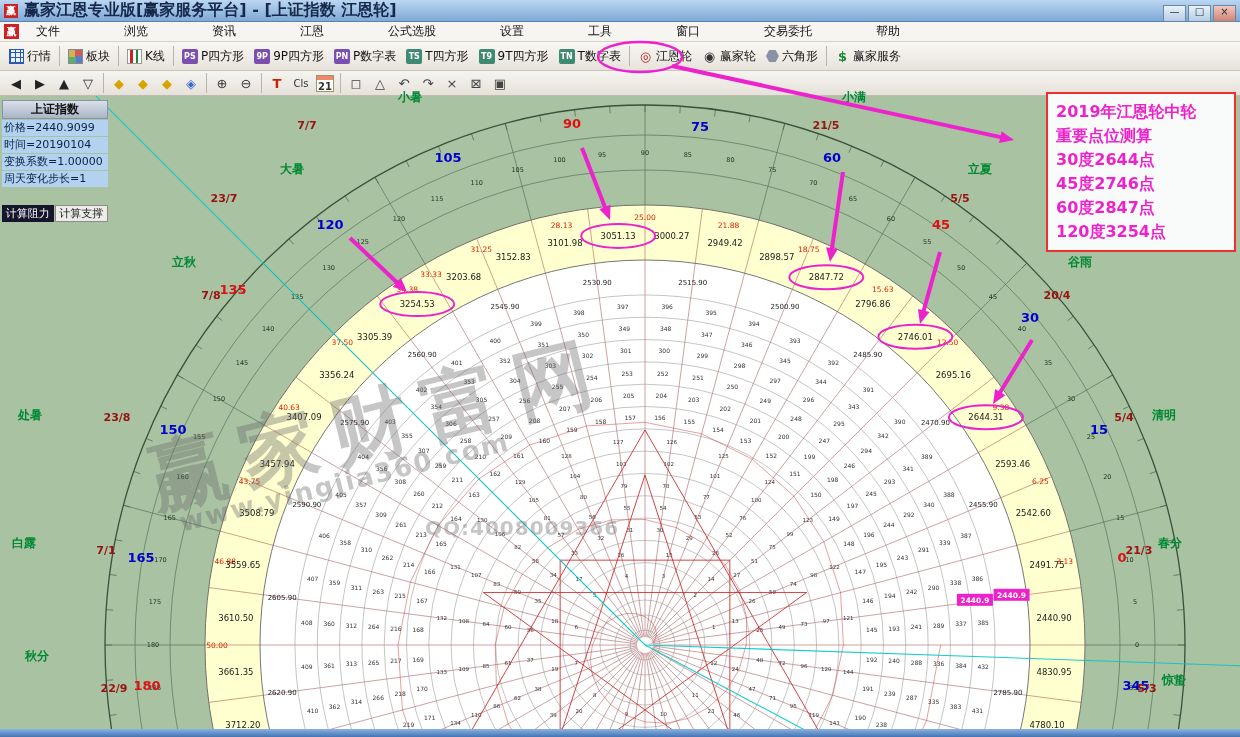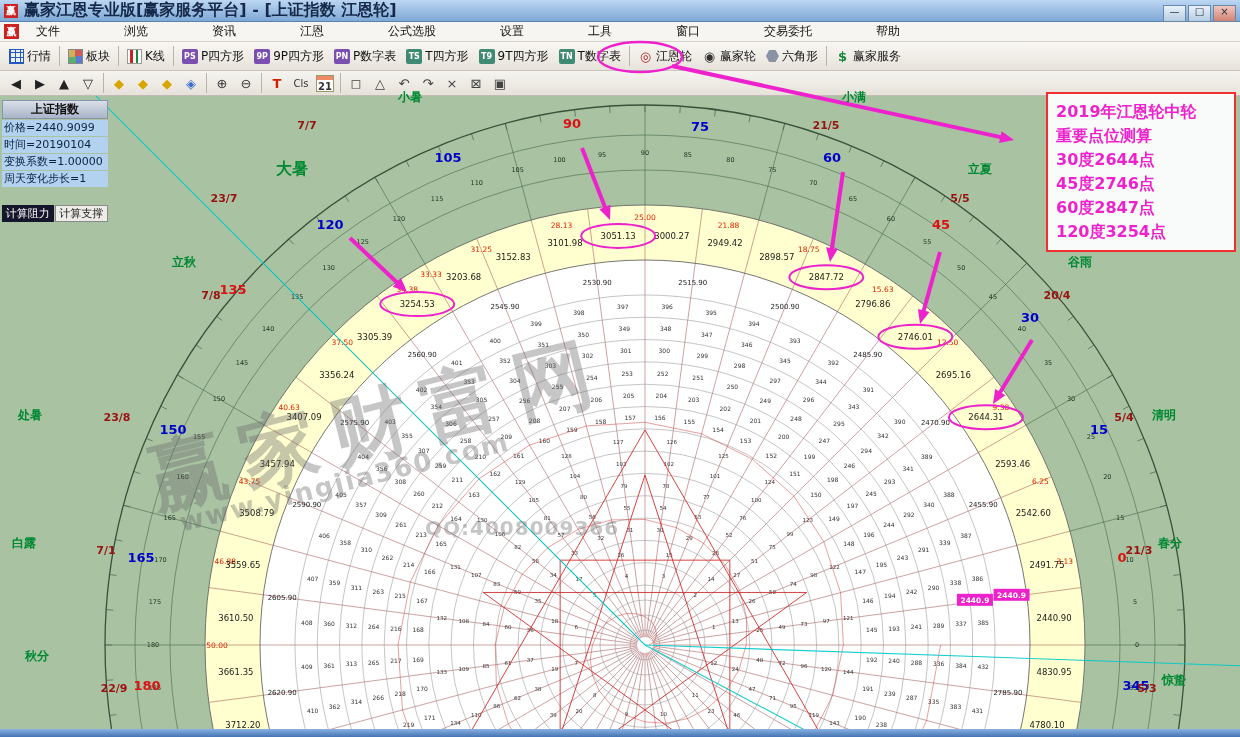--- a/index.html
+++ b/index.html
@@ -763,21 +763,21 @@
     <div class="lab" style="left: 211px; top: 295px; color: rgb(153, 17, 17); font-size: 11px;">7/8</div>
     <div class="lab" style="left: 1057px; top: 295px; color: rgb(153, 17, 17); font-size: 11px;">20/4</div>
     <div class="lab" style="left: 117px; top: 417px; color: rgb(153, 17, 17); font-size: 11px;">23/8</div>
     <div class="lab" style="left: 1124px; top: 417px; color: rgb(153, 17, 17); font-size: 11px;">5/4</div>
     <div class="lab" style="left: 106px; top: 550px; color: rgb(153, 17, 17); font-size: 11px;">7/1</div>
     <div class="lab" style="left: 1139px; top: 550px; color: rgb(153, 17, 17); font-size: 11px;">21/3</div>
     <div class="lab" style="left: 114px; top: 688px; color: rgb(153, 17, 17); font-size: 11px;">22/9</div>
     <div class="lab" style="left: 1147px; top: 688px; color: rgb(153, 17, 17); font-size: 11px;">5/3</div>
     <div class="lab" style="left: 410px; top: 97px; color: rgb(0, 136, 51); font-size: 12px;">小暑</div>
     <div class="lab" style="left: 854px; top: 97px; color: rgb(0, 136, 51); font-size: 12px;">小满</div>
-    <div class="lab" style="left: 292px; top: 169px; color: rgb(0, 136, 51); font-size: 16px;">大暑</div>
+    <div class="lab" style="left: 292px; top: 169px; color: rgb(0, 136, 51); font-size: 12px;">大暑</div>
     <div class="lab" style="left: 980px; top: 169px; color: rgb(0, 136, 51); font-size: 12px;">立夏</div>
     <div class="lab" style="left: 184px; top: 262px; color: rgb(0, 136, 51); font-size: 12px;">立秋</div>
     <div class="lab" style="left: 1080px; top: 262px; color: rgb(0, 136, 51); font-size: 12px;">谷雨</div>
     <div class="lab" style="left: 30px; top: 415px; color: rgb(0, 136, 51); font-size: 12px;">处暑</div>
     <div class="lab" style="left: 1164px; top: 415px; color: rgb(0, 136, 51); font-size: 12px;">清明</div>
     <div class="lab" style="left: 24px; top: 543px; color: rgb(0, 136, 51); font-size: 12px;">白露</div>
     <div class="lab" style="left: 1170px; top: 543px; color: rgb(0, 136, 51); font-size: 12px;">春分</div>
     <div class="lab" style="left: 37px; top: 656px; color: rgb(0, 136, 51); font-size: 12px;">秋分</div>
     <div class="lab" style="left: 1174px; top: 680px; color: rgb(0, 136, 51); font-size: 12px;">惊蛰</div>
     <div class="wm" style="left: 150px; top: 430px; font-size: 78px; letter-spacing: 16px; transform: rotate(-14deg);">赢家财富网</div>

